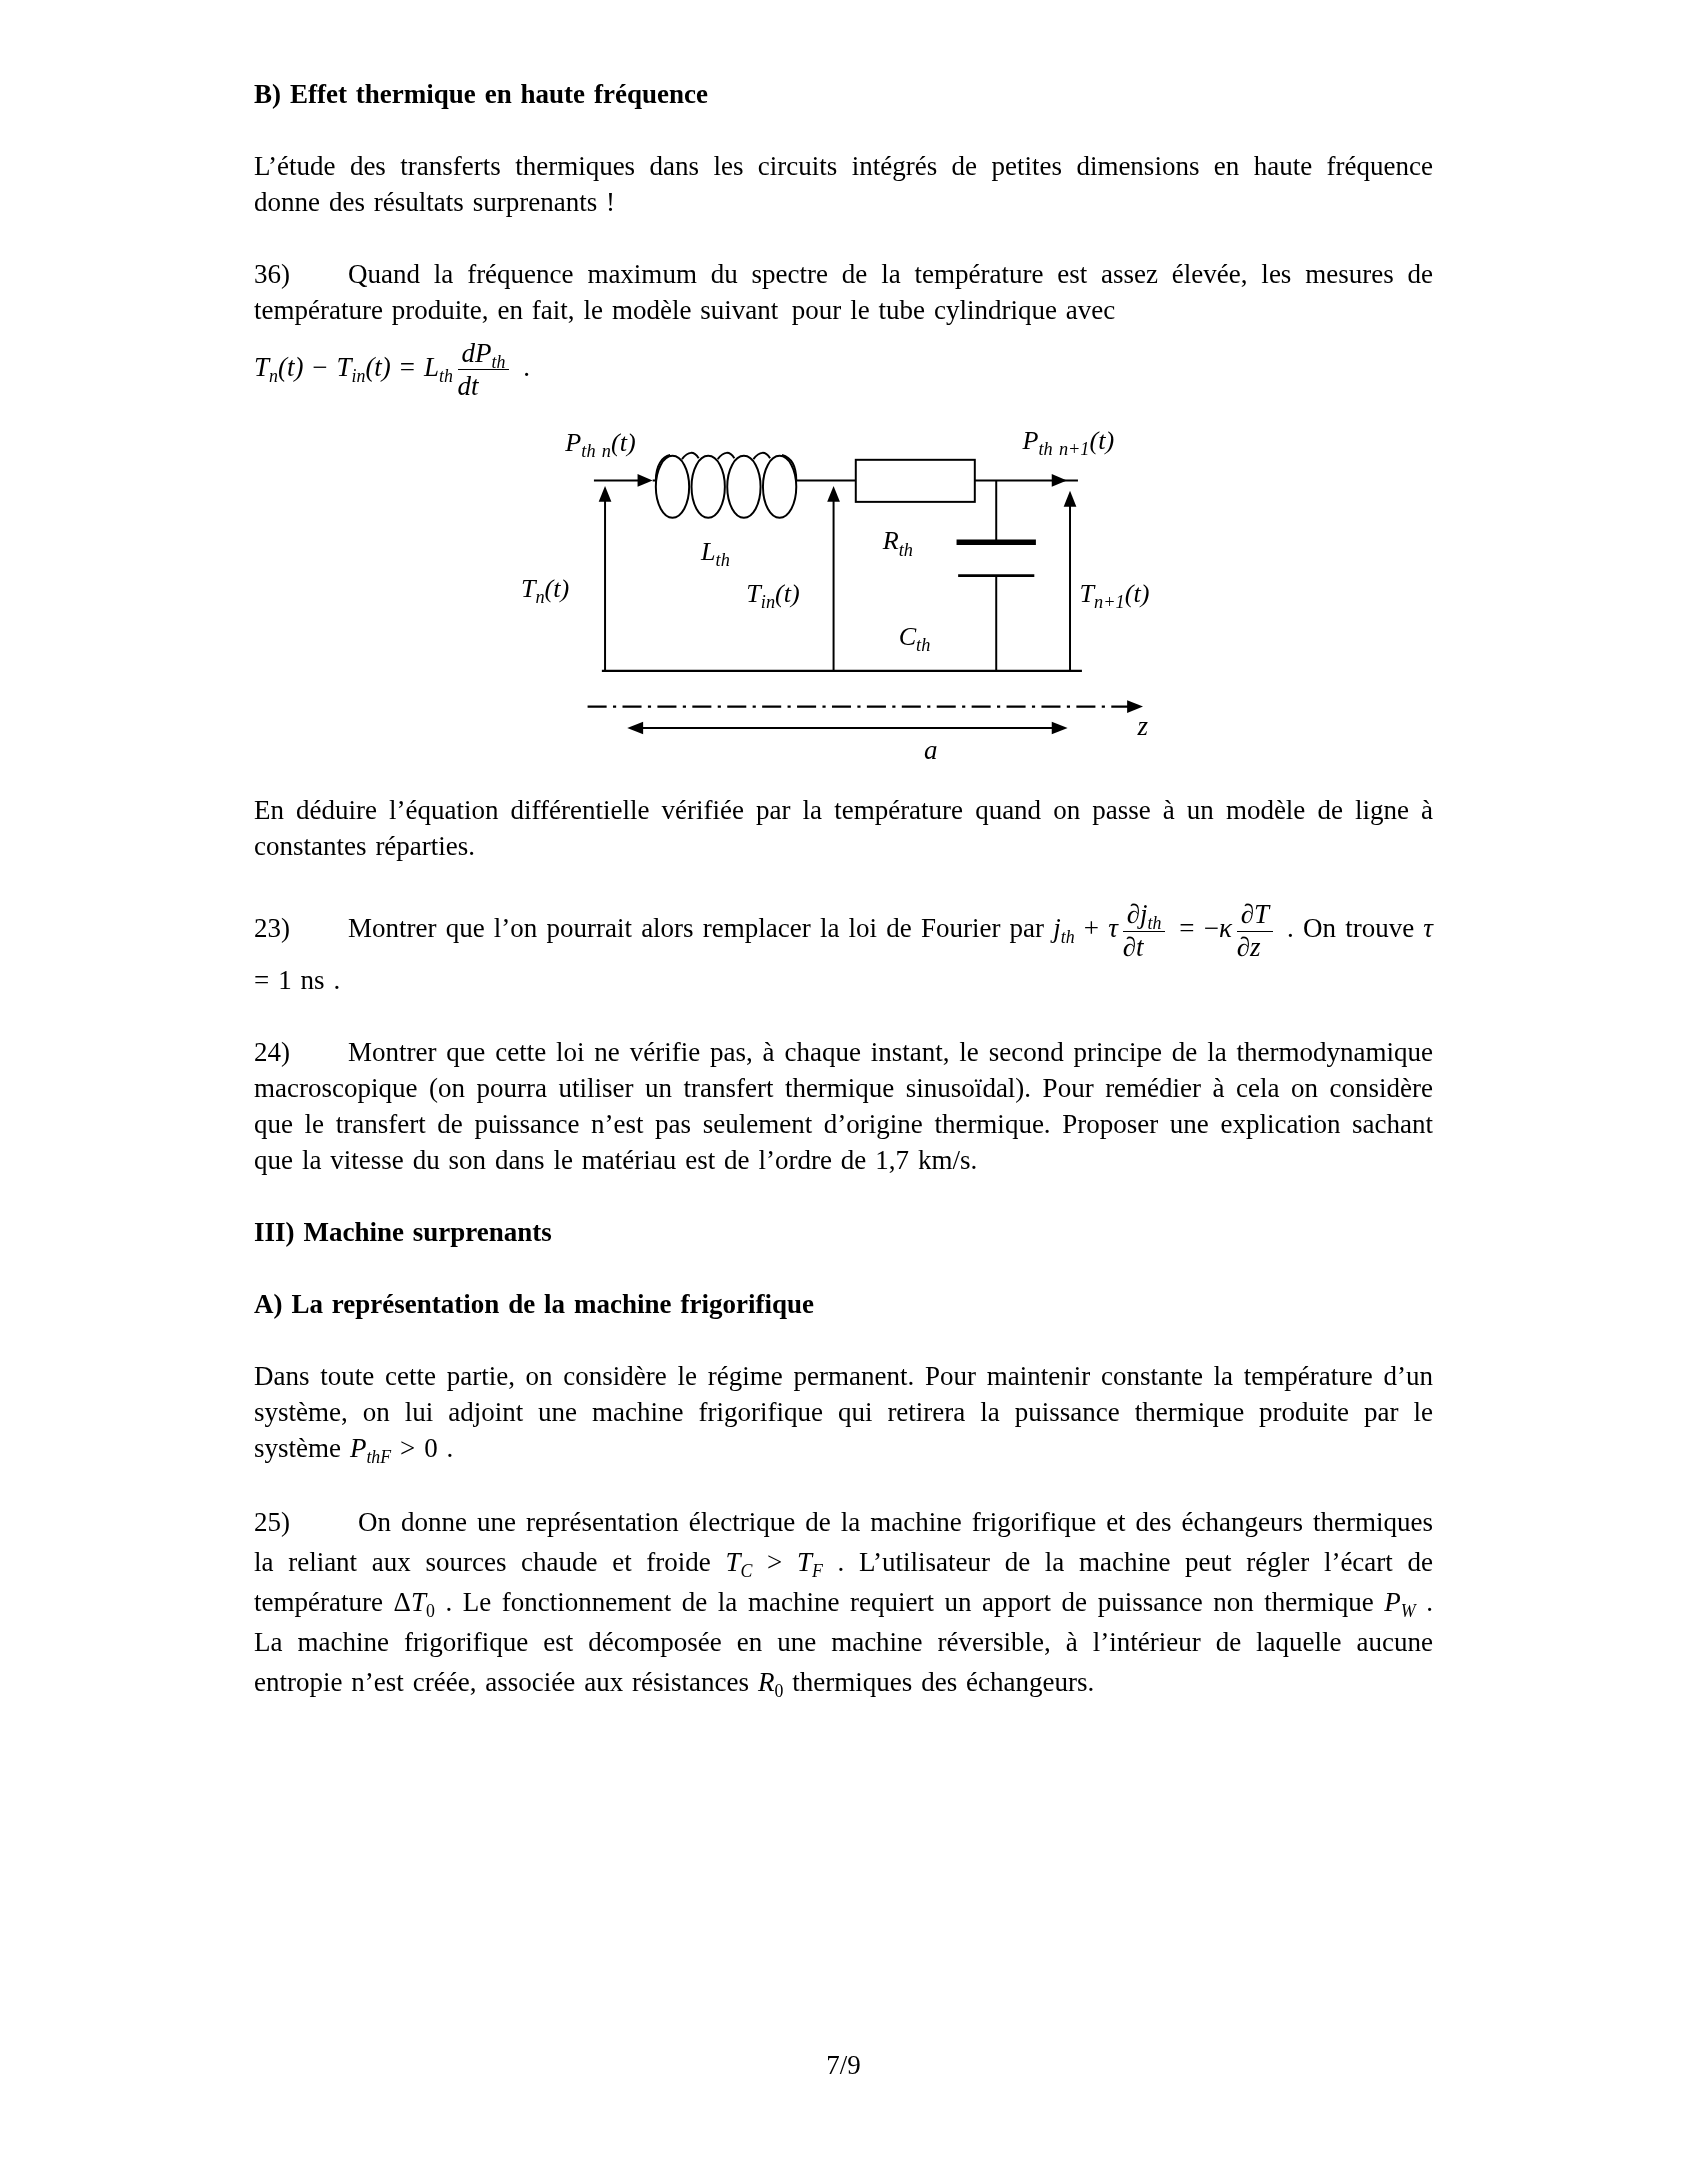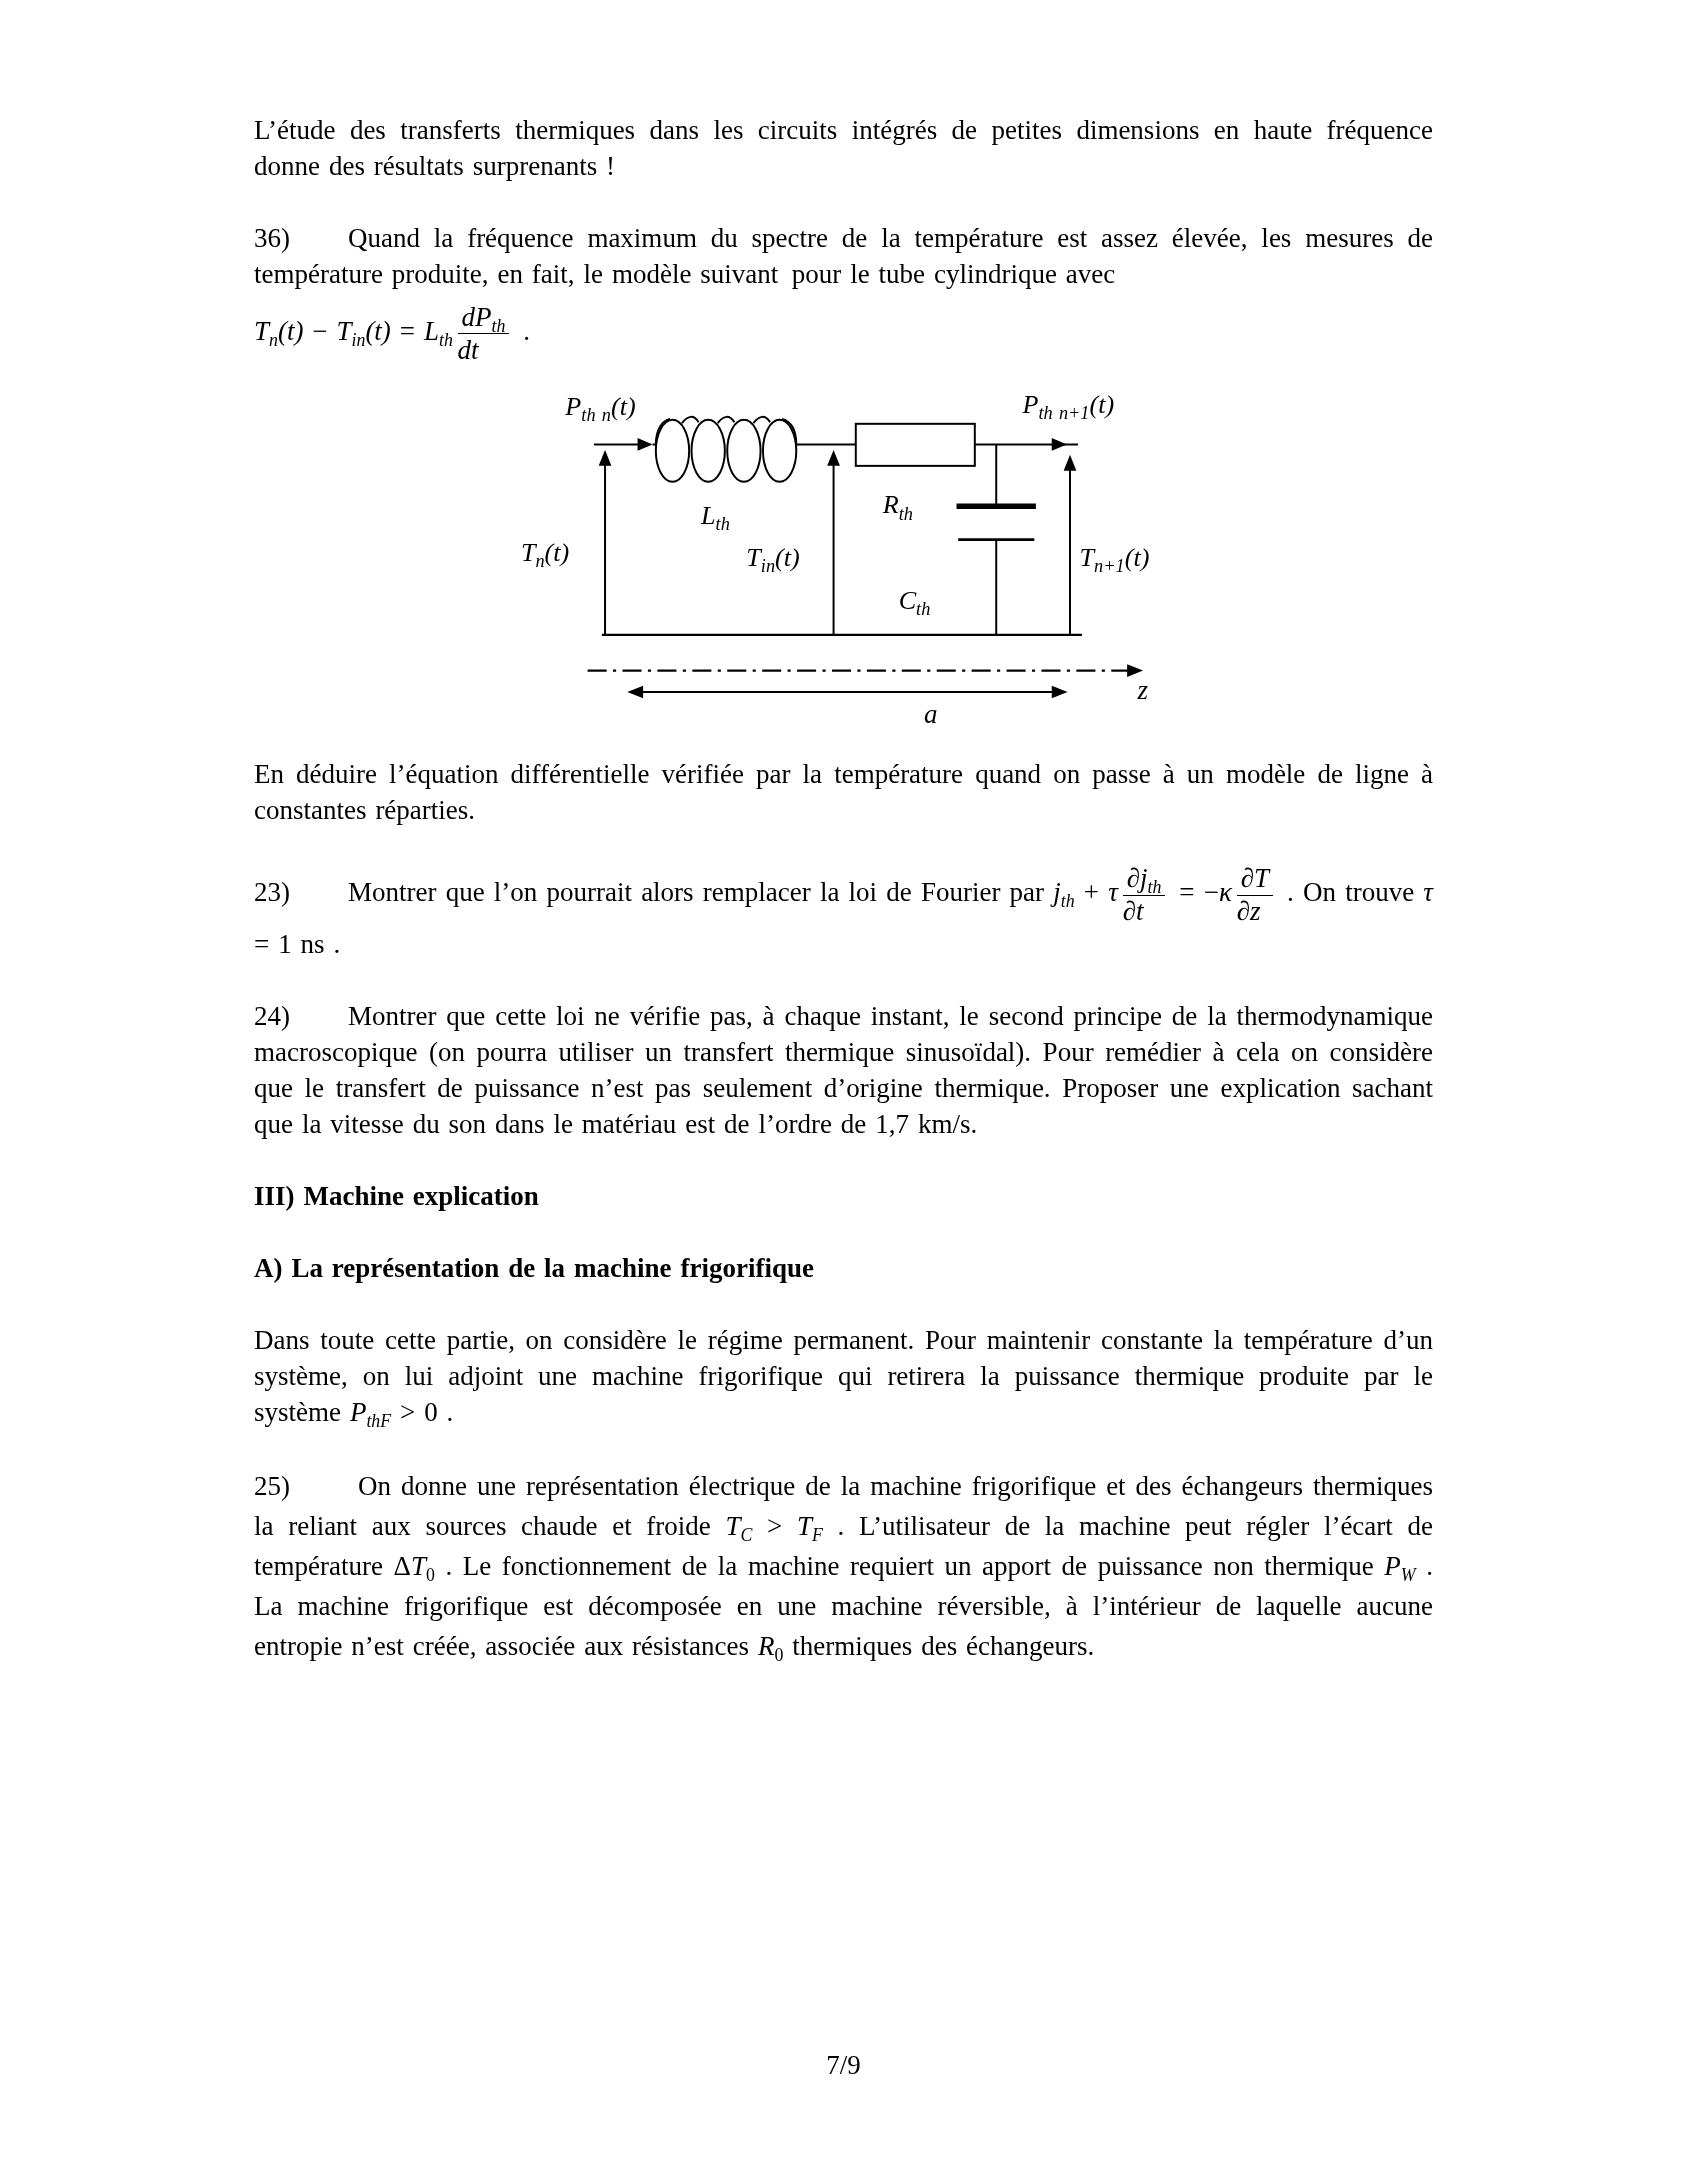--- a/index.html
+++ b/index.html
@@ -34,20 +34,21 @@
   .p25{line-height:40px;}
   .diagram{display:block;margin:4.8px 0 14.3px 254px;}
   .pagenum{position:absolute;left:0;right:0;top:2047px;text-align:center;}
   svg text{font-family:"Liberation Serif", serif;font-style:italic;fill:#000;}
 </style>
 </head>
 <body>
 
 <div class="page">
 
+  <div class="h first">B) Effet thermique en haute fréquence</div>
 
   <p>L’étude des transferts thermiques dans les circuits intégrés de petites dimensions en haute fréquence donne des résultats surprenants !</p>
 
   <p><span class="qnum">36)</span><span>Quand la fréquence maximum du spectre de la température est assez élevée, les mesures de température produite, en fait, le modèle suivant pour le tube cylindrique avec</span></p>
 
   <div class="eq"><span class="it">T</span><sub class="it">n</sub><span class="it">(t)</span><span> − </span><span class="it">T</span><sub class="it">in</sub><span class="it">(t)</span><span> = </span><span class="it">L</span><sub class="it">th</sub><span class="frac"><span class="num"><span class="it">dP</span><sub class="it">th</sub></span><span class="den"><span class="it">dt</span></span></span><span> .</span></div>
 
   <svg class="diagram" width="667" height="365" viewBox="0 0 840 460" style="font-size:34px">
 
     <line x1="118" y1="325" x2="723" y2="325" stroke="#000" stroke-width="3"></line>
@@ -116,21 +117,21 @@
     <text x="524" y="436" font-size="34">a</text>
     <text x="793" y="406" font-size="34">z</text>
   </svg>
 
   <p class="tight">En déduire l’équation différentielle vérifiée par la température quand on passe à un modèle de ligne à constantes réparties.</p>
 
   <p><span class="qnum">23)</span><span><span>Montrer que l’on pourrait alors remplacer la loi de Fourier par </span><span class="it">j</span><sub class="it">th</sub><span> + </span><span class="it">τ</span><span class="frac"><span class="num"><span class="it">∂j</span><sub class="it">th</sub></span><span class="den"><span class="it">∂t</span></span></span><span> = −</span><span class="it">κ</span><span class="frac"><span class="num"><span class="it">∂T</span></span><span class="den"><span class="it">∂z</span></span></span><span> . On trouve </span><span class="it">τ</span><span> = 1 ns .</span></span></p>
 
   <p><span class="qnum">24)</span><span><span>Montrer que cette loi ne vérifie pas, à chaque instant, le second principe de la thermodynamique macroscopique (on pourra utiliser un transfert thermique sinusoïdal). Pour remédier à cela on considère que le transfert de puissance n’est pas seulement d’origine thermique. Proposer une explication sachant que la vitesse du son dans le matériau est de l’ordre de 1,7 km/s.</span></span></p>
 
-  <div class="h">III) Machine explication</div>
+  <div class="h">III) Machine surprenants</div>
 
   <div class="h">A) La représentation de la machine frigorifique</div>
 
   <p><span>Dans toute cette partie, on considère le régime permanent. Pour maintenir constante la température d’un système, on lui adjoint une machine frigorifique qui retirera la puissance thermique produite par le système </span><span class="it">P</span><sub class="it">thF</sub><span> &gt; 0 .</span></p>
 
   <p class="p25"><span class="qnum">25)</span><span><span> On donne une représentation électrique de la machine frigorifique et des échangeurs thermiques la reliant aux sources chaude et froide </span><span class="it">T</span><sub class="it">C</sub><span> &gt; </span><span class="it">T</span><sub class="it">F</sub><span> . L’utilisateur de la machine peut régler l’écart de température Δ</span><span class="it">T</span><sub>0</sub><span> . Le fonctionnement de la machine requiert un apport de puissance non thermique </span><span class="it">P</span><sub class="it">W</sub><span> . La machine frigorifique est décomposée en une machine réversible, à l’intérieur de laquelle aucune entropie n’est créée, associée aux résistances </span><span class="it">R</span><sub>0</sub><span> thermiques des échangeurs.</span></span></p>
 
   <div class="pagenum">7/9</div>
 
 </div>

